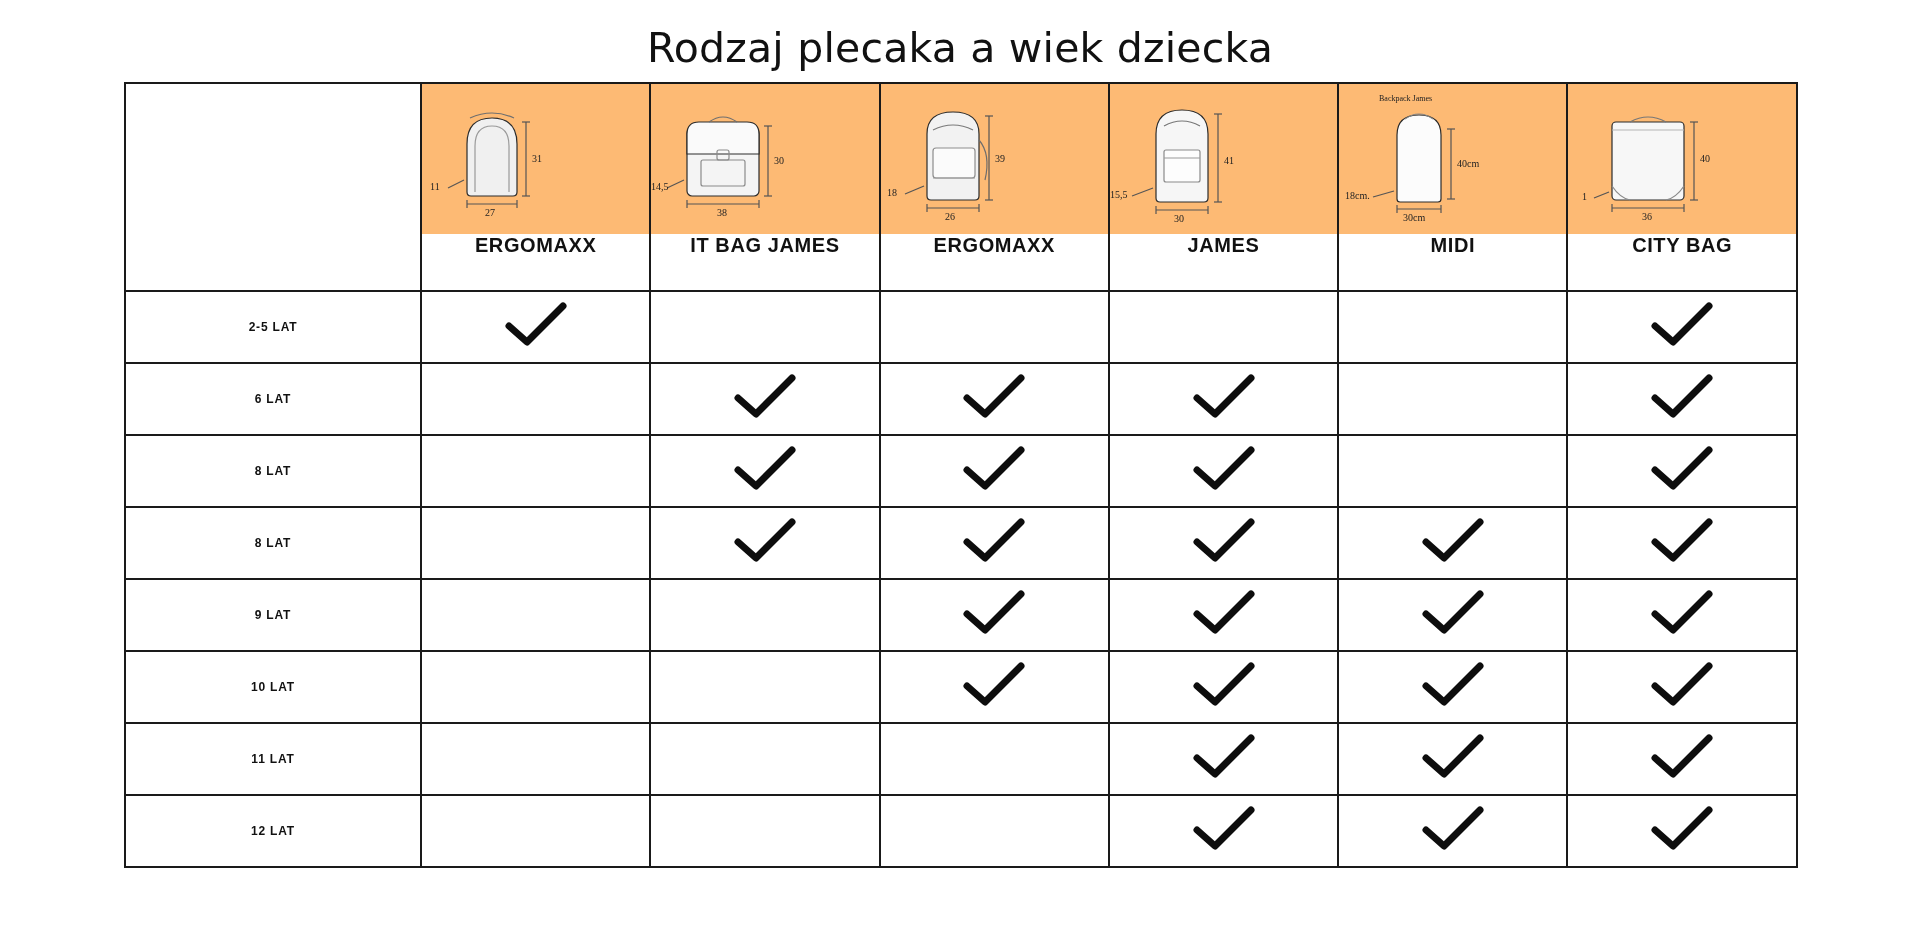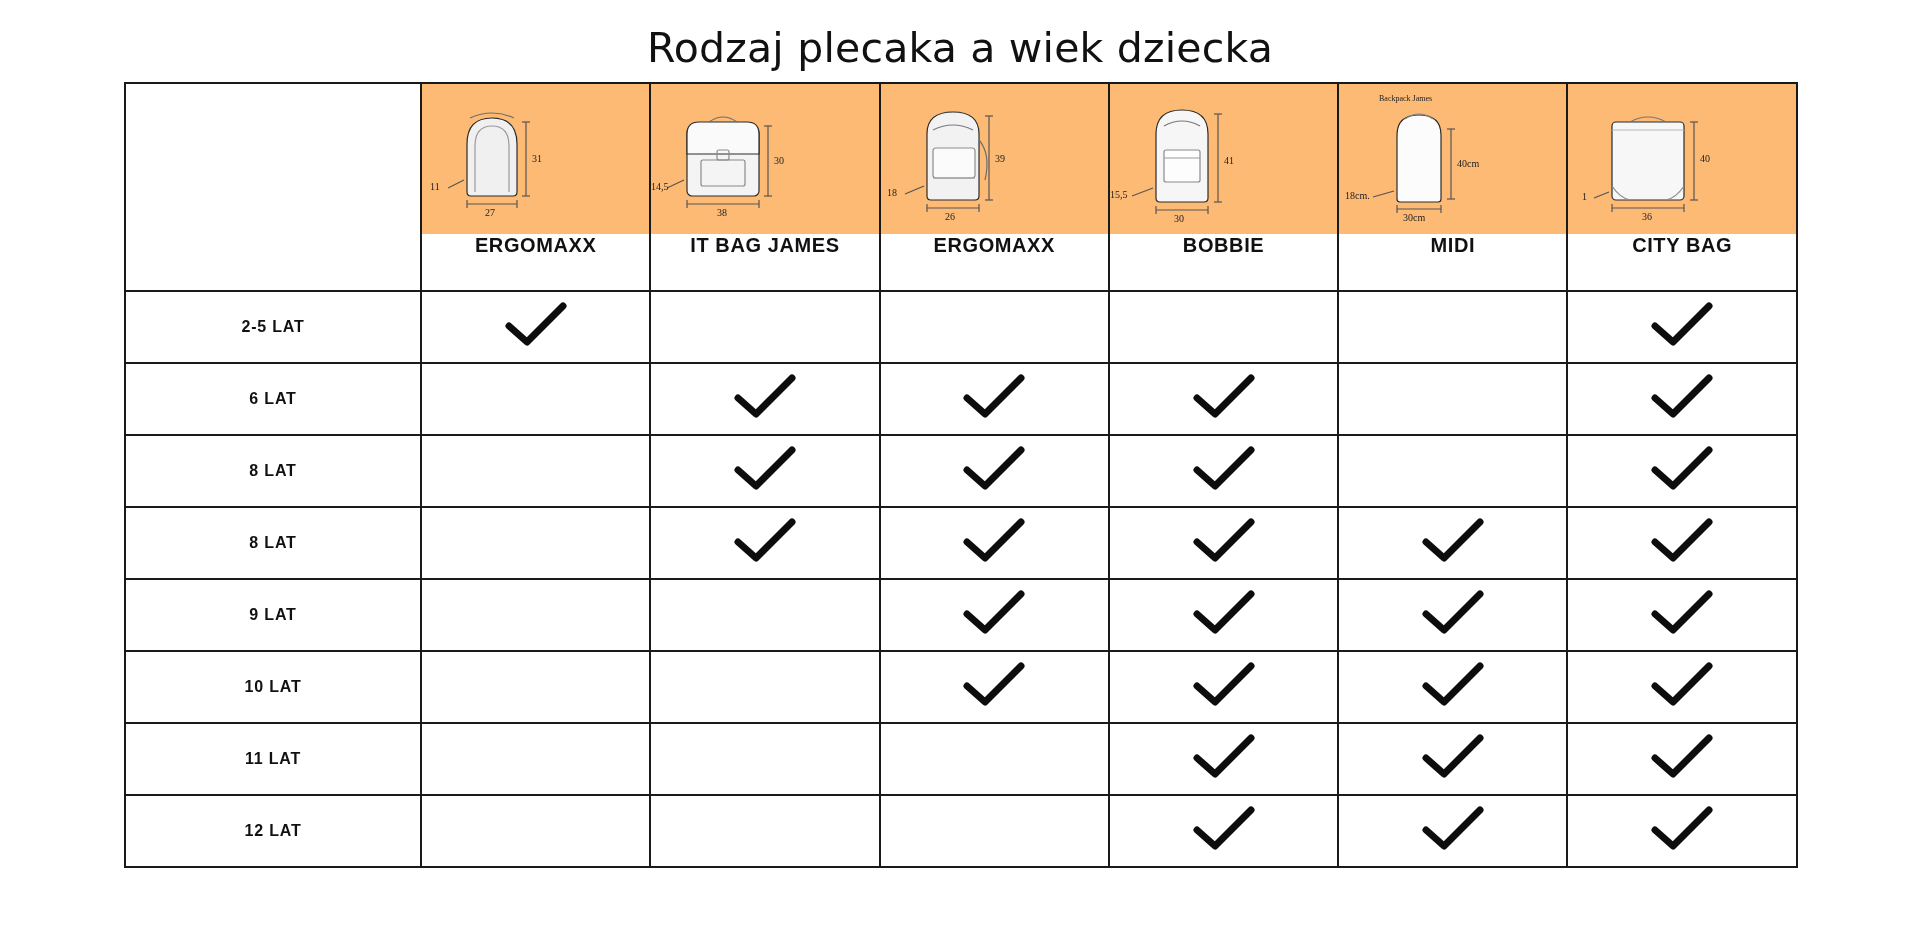--- a/index.html
+++ b/index.html
@@ -66,21 +66,21 @@
     font-size: 20px;
     letter-spacing: 0.6px;
     background: #ffffff;
     border-top: none !important;
     padding-bottom: 12px;
   }
   .name-cell.first-img-col { }
   .row-label {
     text-align: center;
     font-weight: bold;
-    font-size: 16px;
+    font-size: 12px;
     letter-spacing: 0.8px;
     height: 70px;
   }
   .cell {
     height: 70px;
     text-align: center;
     vertical-align: middle;
   }
   .check {
     display: inline-block;
@@ -265,21 +265,21 @@
                 <text class="dim-txt" x="14" y="110">1</text>
               </svg>
             </span>
           </td>
         </tr>
 
         <tr>
           <td class="name-cell first-img-col">ERGOMAXX</td>
           <td class="name-cell">IT BAG JAMES</td>
           <td class="name-cell">ERGOMAXX</td>
-          <td class="name-cell">BOBBIE</td>
+          <td class="name-cell">JAMES</td>
           <td class="name-cell">MIDI</td>
           <td class="name-cell">CITY BAG</td>
         </tr>
 
         <tr>
           <td class="row-label">2-5 LAT</td>
           <td class="cell"><span class="check"><svg width="62" height="46" viewBox="0 0 62 46">
                   <path d="M4 24 L22 40 L58 4" fill="none" stroke="#0d0d0d" stroke-width="7" stroke-linecap="round" stroke-linejoin="round"></path>
                 </svg></span></td>
           <td class="cell"><span class="check"></span></td>

